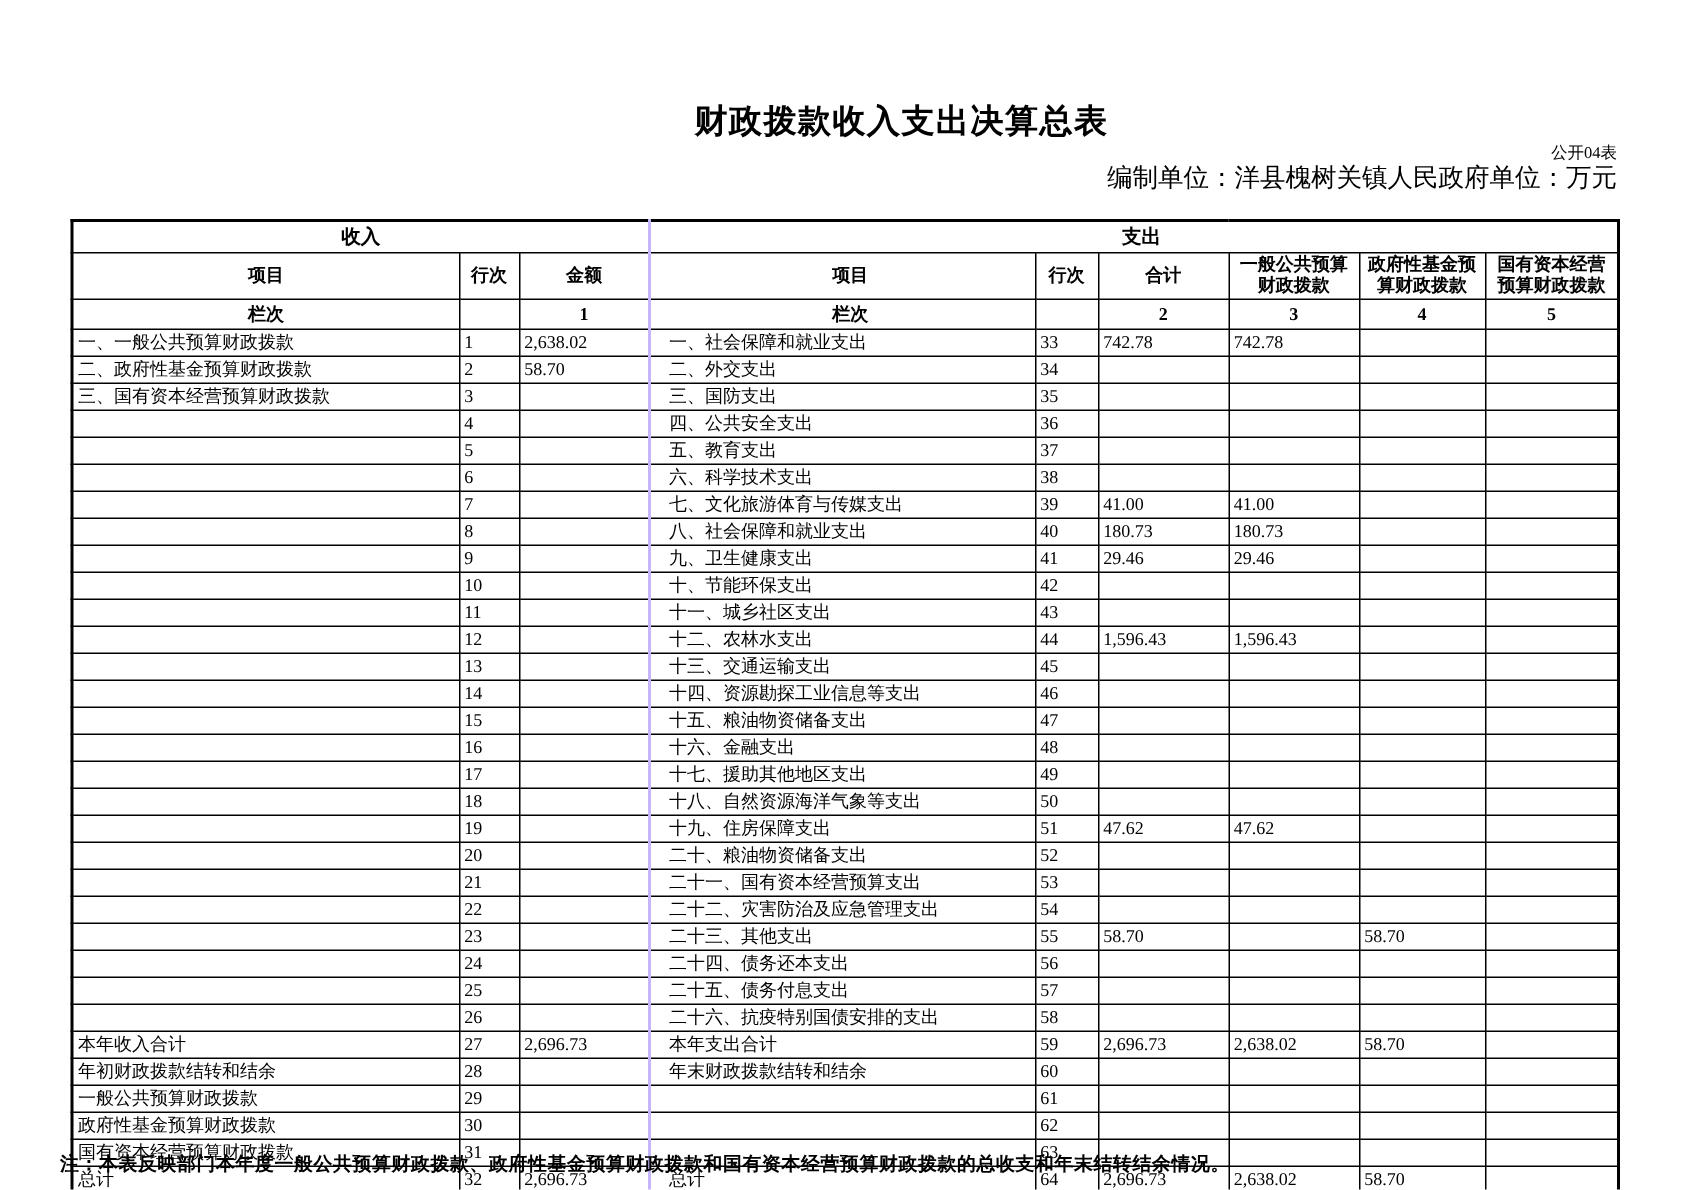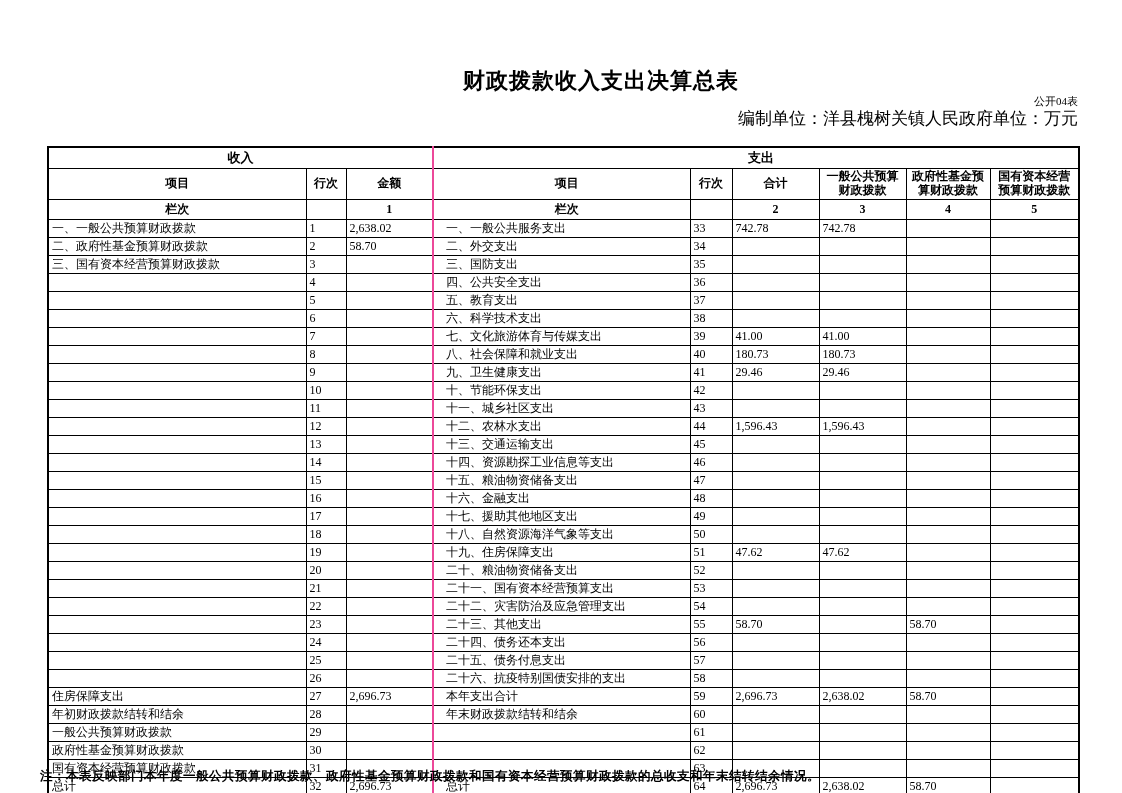--- a/index.html
+++ b/index.html
@@ -53,21 +53,21 @@
     vertical-align: middle;
   }
   .fa-table thead tr.index-row th { height: 17px; font-size: 12px; }
   .fa-table tbody td {
     height: 16px;
     font-size: 12px;
     text-align: left;
     vertical-align: middle;
   }
   
-  .fa-table .sec-l { border-left: 2px solid #ec4899; padding-left: 12px; }
+  .fa-table .sec-l { border-left: 2px solid #c4b5fd; padding-left: 12px; }
   .table-note {
     position: absolute; top: 723px; left: 40px; right: 30px;
     font-size: 12.5px; font-weight: bold;
     letter-spacing: 0.5px;
     margin-top: 45px;
   }
 </style>
 </head>
 <body>
 
@@ -117,21 +117,21 @@
       <th>3</th>
       <th>4</th>
       <th>5</th>
     </tr>
   </thead>
   <tbody>
       <tr>
         <td>一、一般公共预算财政拨款</td>
         <td>1</td>
         <td>2,638.02</td>
-        <td class="sec-l">一、一般公共服务支出</td>
+        <td class="sec-l">一、社会保障和就业支出</td>
         <td>33</td>
         <td>742.78</td>
         <td>742.78</td>
         <td></td>
         <td></td>
       </tr>
       <tr>
         <td>二、政府性基金预算财政拨款</td>
         <td>2</td>
         <td>58.70</td>
@@ -400,21 +400,21 @@
         <td>26</td>
         <td></td>
         <td class="sec-l">二十六、抗疫特别国债安排的支出</td>
         <td>58</td>
         <td></td>
         <td></td>
         <td></td>
         <td></td>
       </tr>
       <tr>
-        <td>住房保障支出</td>
+        <td>本年收入合计</td>
         <td>27</td>
         <td>2,696.73</td>
         <td class="sec-l">本年支出合计</td>
         <td>59</td>
         <td>2,696.73</td>
         <td>2,638.02</td>
         <td>58.70</td>
         <td></td>
       </tr>
       <tr>

